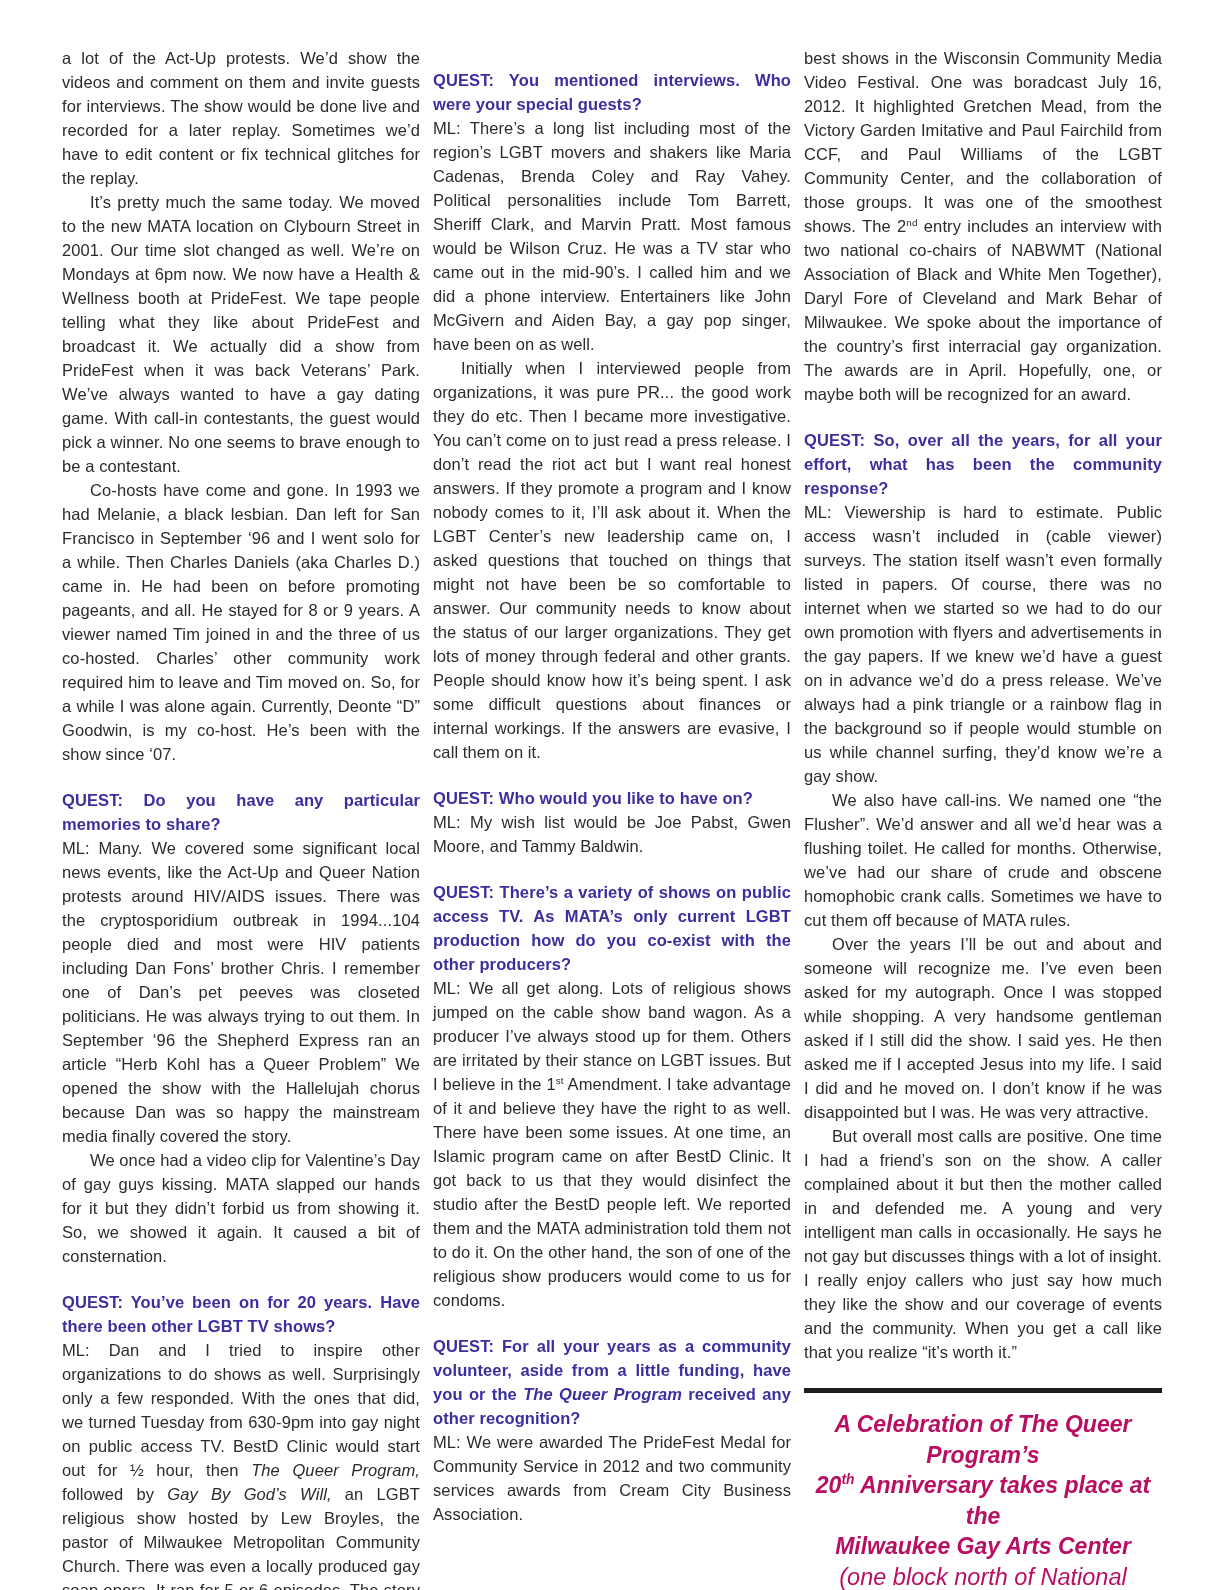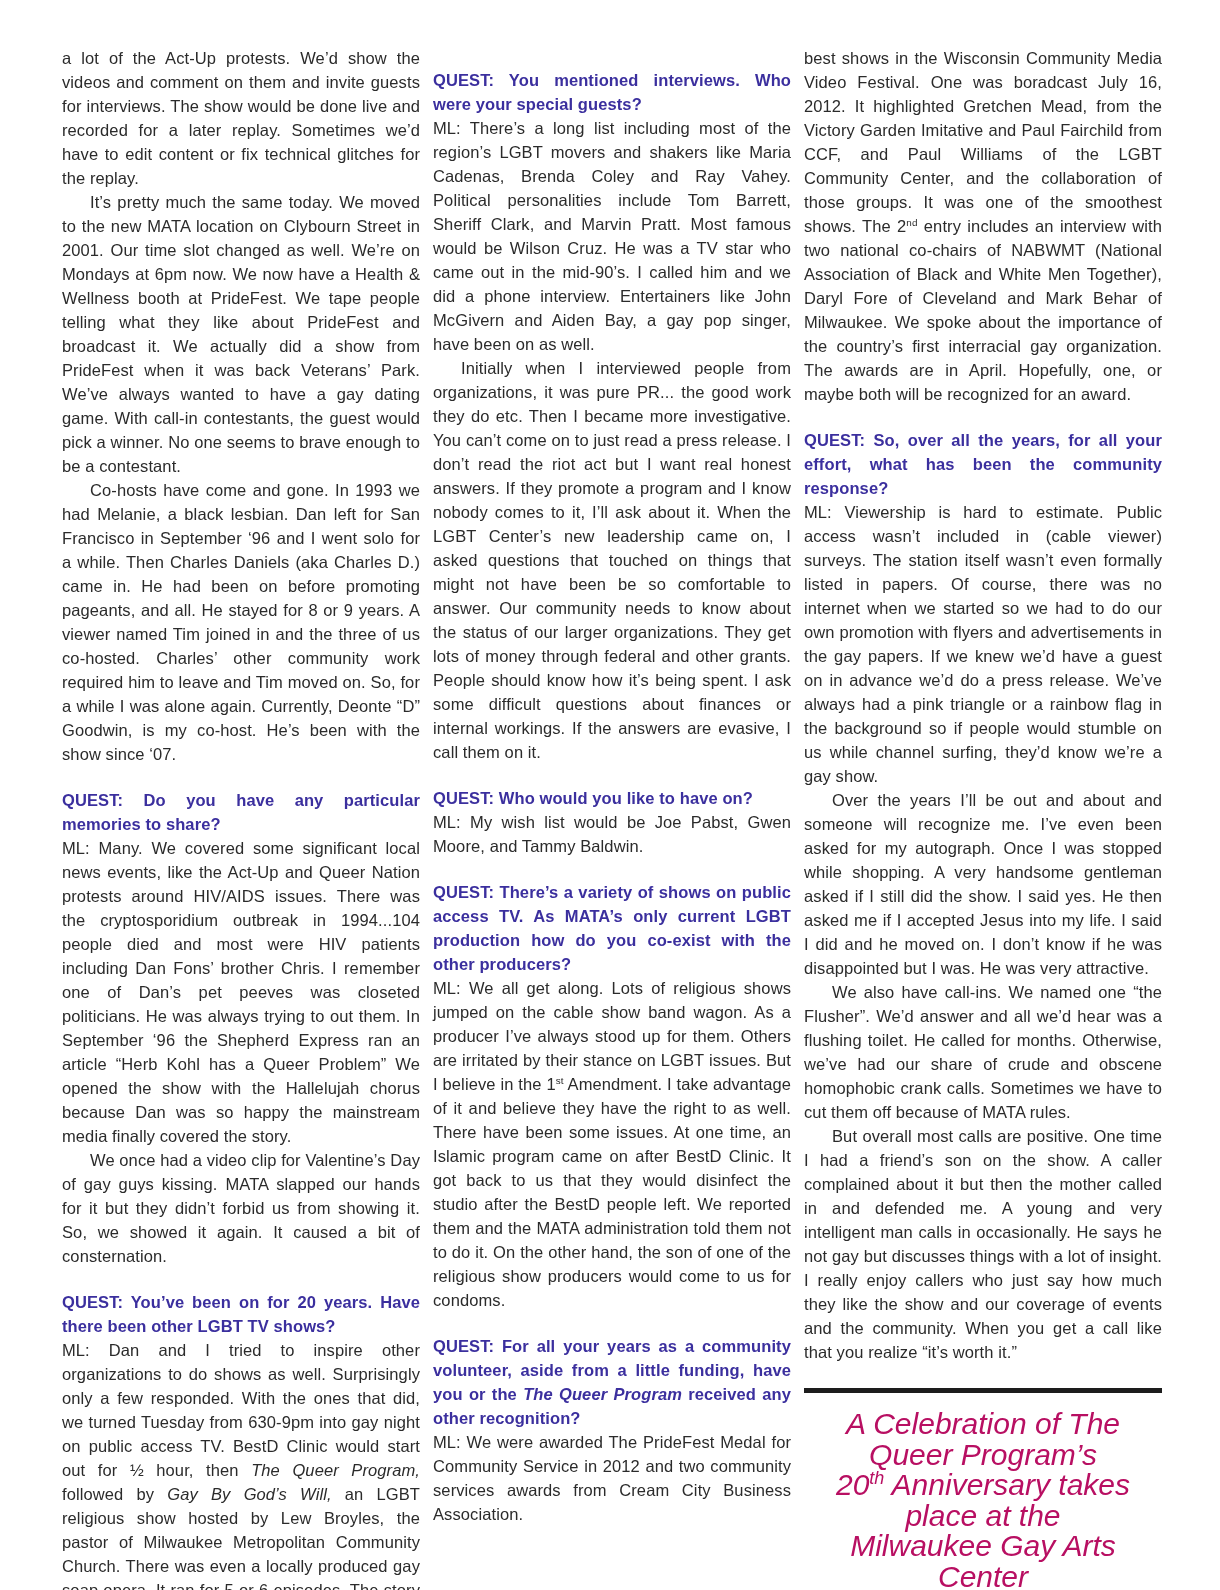--- a/index.html
+++ b/index.html
@@ -27,22 +27,22 @@
   sup { font-size:60%; vertical-align:super; line-height:0; }
   .divider {
     height:5px;
     background:#1d1d1d;
     margin:24px 0 16px 0;
   }
   .announcement { text-align:center; color:var(--magenta, #b80f62); }
   .ann-line {
     margin:0;
     font-style:italic;
-    font-weight:normal;
-    font-size:30px;
+    font-weight:bold;
+    font-size:23px;
     line-height:30.5px;
   }
   .ann-line.light {
     font-weight:normal;
     font-size:23.5px;
   }
 </style>
 </head>
 <body>
 
@@ -66,22 +66,22 @@
         <p class="para">ML: My wish list would be Joe Pabst, Gwen Moore, and Tammy Baldwin.</p>
         <p class="quest">QUEST: There’s a variety of shows on public access TV. As MATA’s only current LGBT production how do you co-exist with the other producers?</p>
         <p class="para">ML: We all get along. Lots of religious shows jumped on the cable show band wagon.  As a producer  I’ve always stood up for them. Others are irritated by their stance on LGBT issues. But I believe in the 1<sup>st</sup> Amendment. I take advantage of it and believe they have the right to as well. There have been some issues. At one time, an Islamic program came on after BestD Clinic. It got back to us that they would disinfect the studio after the BestD people left.  We reported them and the MATA administration told them not to do it. On the other hand, the son of one of the  religious show producers would come to us for condoms.</p>
         <p class="quest">QUEST: For all your years as a community volunteer, aside from a little funding, have you or the <i>The Queer Program</i> received any other recognition?</p>
         <p class="para">ML: We were awarded The PrideFest Medal for Community Service in 2012 and two community services awards from Cream City Business Association.</p>
       </div>
       <div class="column">
         <p class="para">best shows in the  Wisconsin Community Media Video Festival. One was boradcast July 16, 2012.  It highlighted Gretchen Mead, from the Victory Garden Imitative and Paul Fairchild from CCF, and Paul Williams of the LGBT Community Center, and the collaboration of those groups. It was one of the smoothest shows. The 2<sup>nd</sup> entry includes an interview with two national co-chairs of NABWMT (National Association of Black and White Men Together),  Daryl Fore of Cleveland and Mark Behar of Milwaukee. We spoke about the importance of the country’s first interracial gay organization. The awards are in April. Hopefully, one, or maybe both will be recognized for an award.</p>
         <p class="quest">QUEST: So, over all the years, for all your effort, what has been the community response?</p>
         <p class="para">ML: Viewership is hard to estimate. Public access wasn’t included in (cable viewer) surveys. The station itself wasn’t even formally listed in papers. Of course, there was no internet when we started so we had to do our own promotion with flyers and advertisements in the gay papers. If we knew we’d have a guest on in advance we’d do a press release. We’ve always had a pink triangle or a rainbow flag in the background so if people would stumble on us while channel surfing, they’d know we’re a gay show.</p>
+        <p class="para indent">We also have call-ins. We named  one “the Flusher”. We’d answer and all we’d hear was a flushing toilet. He called for months. Otherwise, we’ve had our share of crude and obscene homophobic crank calls.  Sometimes we have to cut them off because of MATA rules.</p>
         <p class="para indent">Over the years I’ll be out and about and someone will recognize me. I’ve even been asked for my autograph. Once I was stopped while shopping. A very handsome gentleman asked if I still did the show. I said yes. He then asked me if I accepted Jesus into my life. I said I did and he moved on. I don’t know if he was disappointed but I was. He was very attractive.</p>
-        <p class="para indent">We also have call-ins. We named  one “the Flusher”. We’d answer and all we’d hear was a flushing toilet. He called for months. Otherwise, we’ve had our share of crude and obscene homophobic crank calls.  Sometimes we have to cut them off because of MATA rules.</p>
         <p class="para indent">But overall most calls are positive. One time I had a friend’s son on the show. A caller complained about it but then the mother called in and defended me.  A young and very intelligent man calls in occasionally. He says he not gay but discusses things with a lot of insight. I really enjoy callers who just say how much they like the show and our coverage of events and the community. When you get a call like that you realize “it’s worth it.”</p>
         <div class="divider" style="background: rgb(29, 29, 29);"></div>
         <div class="announcement">
           <p class="ann-line">A Celebration of The Queer Program’s</p>
           <p class="ann-line">20<sup>th</sup> Anniversary takes place at the</p>
           <p class="ann-line">Milwaukee Gay Arts Center</p>
           <p class="ann-line light">(one block north of National Avenue)</p>
         </div>
       </div>
     </div>

